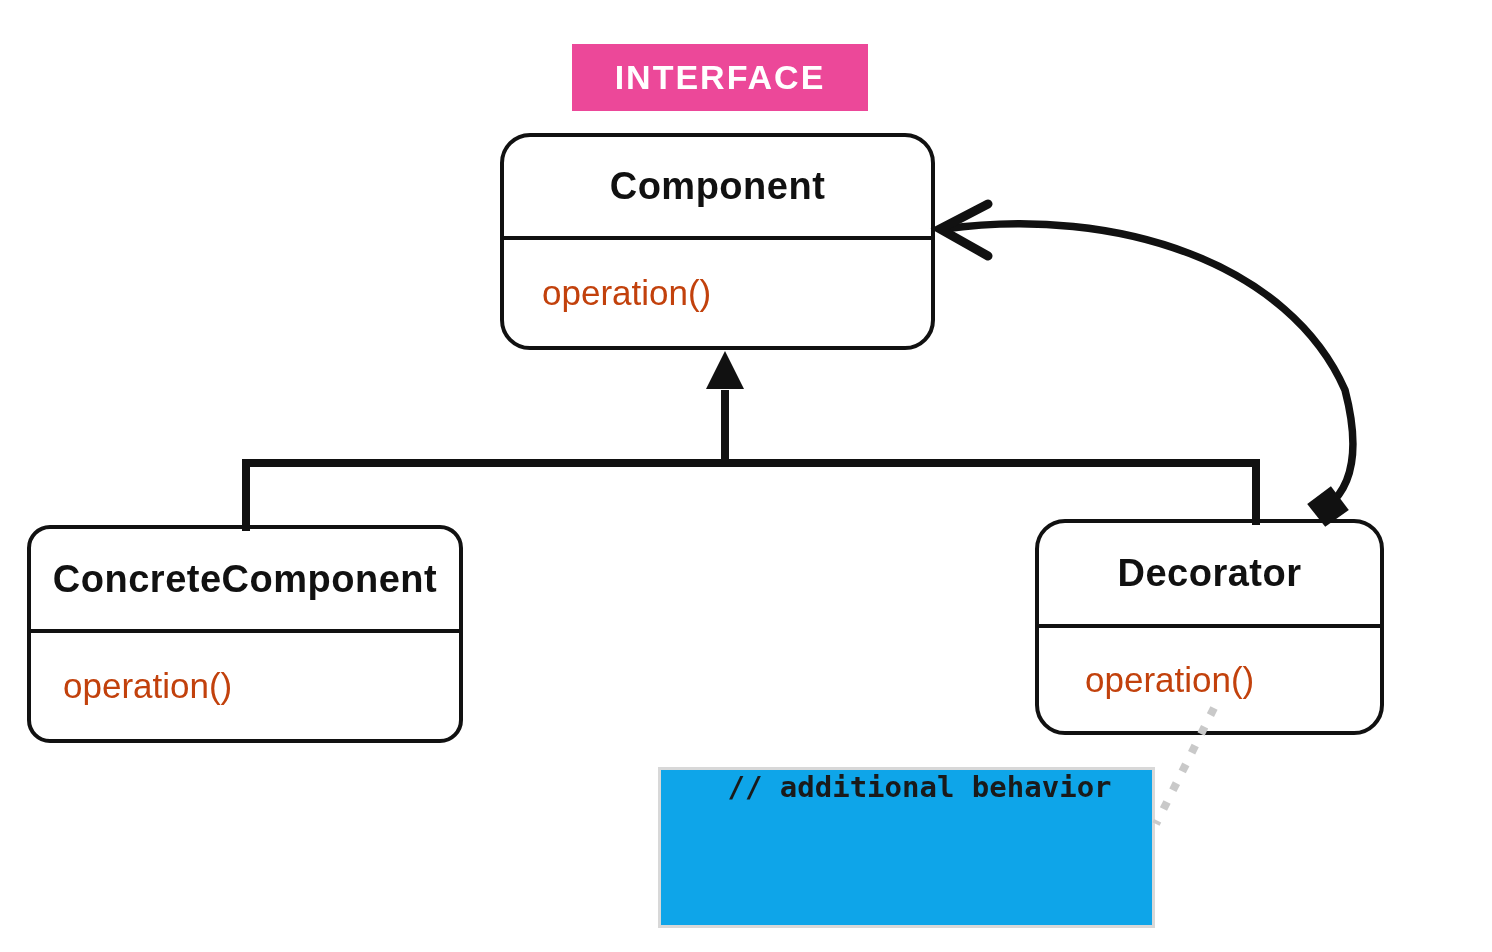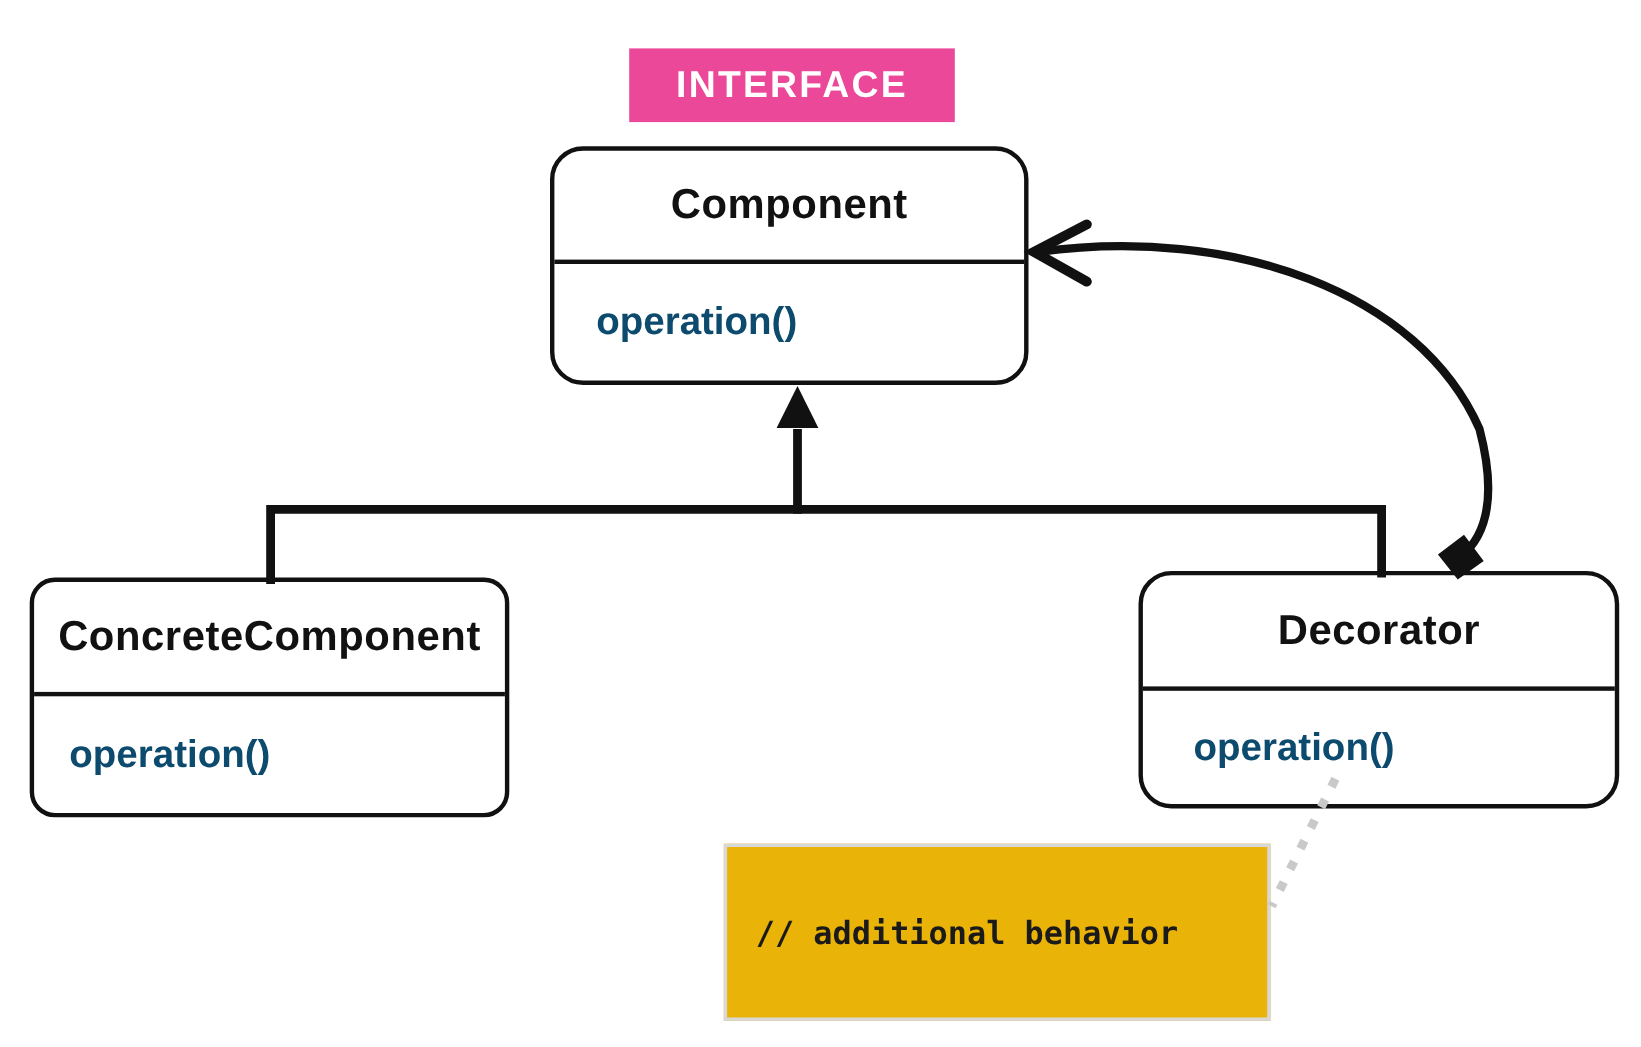--- a/index.html
+++ b/index.html
@@ -16,35 +16,35 @@
     position:absolute;background:#ffffff;border:4px solid #111111;border-radius:30px;
     box-sizing:border-box;display:flex;flex-direction:column;
   }
   .uml-box .uml-title{
     display:flex;align-items:center;justify-content:center;
     border-bottom:4px solid #111111;
     font-size:38px;font-weight:700;letter-spacing:0.5px;color:#111111;
   }
   .uml-box .uml-method{
     flex:1;display:flex;align-items:center;
-    font-size:35px;font-weight:700;color:#0c4a6e;
+    font-size:35px;font-weight:400;color:#c2410c;
   }
   .box-component{left:500px;top:133px;width:435px;height:217px;}
   .box-component .uml-title{height:99px;}
   .box-component .uml-method{padding-left:38px;}
   .box-concrete{left:27px;top:525px;width:436px;height:218px;border-radius:23px;}
   .box-concrete .uml-title{height:100px;}
   .box-concrete .uml-method{padding-left:32px;}
-  .box-decorator{left:1035px;top:519px;width:437px;height:216px;}
+  .box-decorator{left:1035px;top:519px;width:349px;height:216px;}
   .box-decorator .uml-title{height:101px;}
   .box-decorator .uml-method{padding-left:46px;}
   .code-note{
     position:absolute;left:658px;top:767px;width:497px;height:161px;
-    background:#eab308;border:3px solid #d8d8d8;box-sizing:border-box;
-    display:flex;flex-direction:column;justify-content:space-evenly;
+    background:#0ea5e9;border:3px solid #d8d8d8;box-sizing:border-box;
+    display:flex;flex-direction:row;justify-content:space-evenly;
     padding-left:26px;
     font-family:"DejaVu Sans Mono",monospace;font-size:29px;font-weight:600;color:#1a1a1a;
   }
   .code-line{white-space:pre;}
   .overlay{
     position:absolute;left:0;top:0;width:1492px;height:952px;
     pointer-events:none;
   }
 </style>
 </head>

